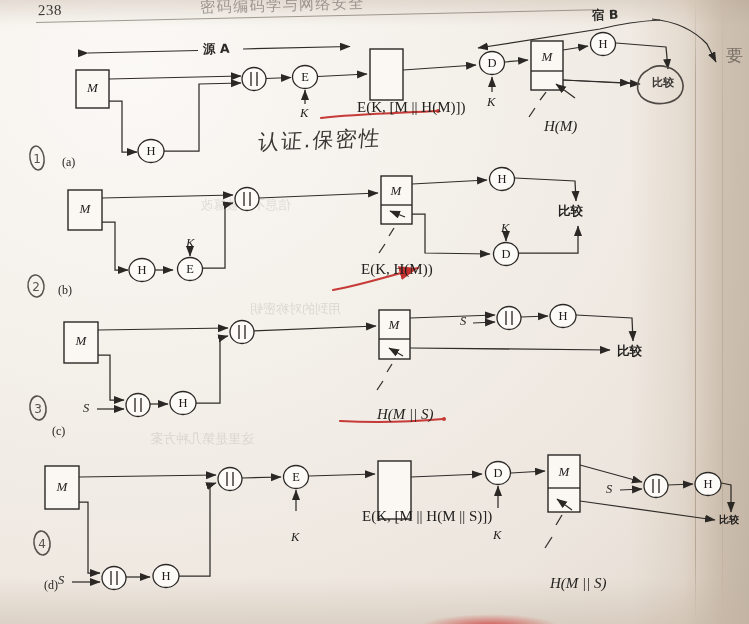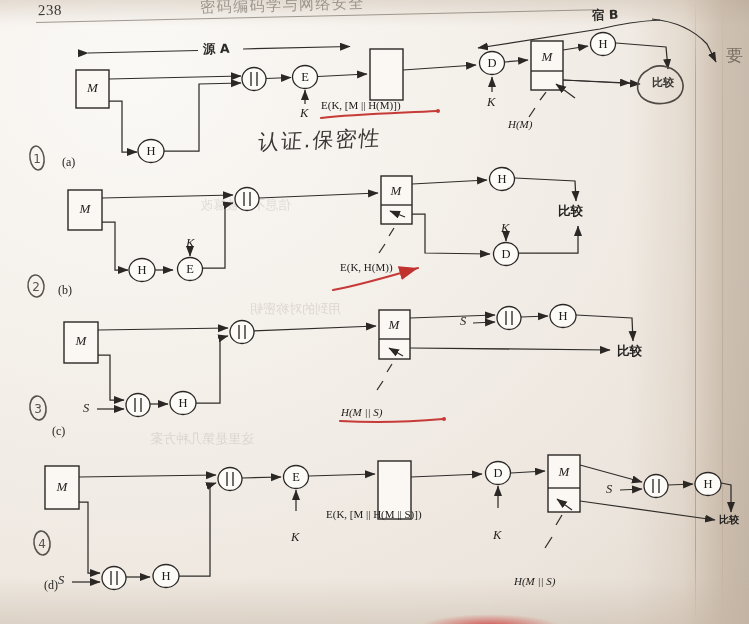--- a/index.html
+++ b/index.html
@@ -64,21 +64,21 @@
   }
   .margin-char{
     position:absolute;right:6px;top:44px;
     font-size:17px;color:#5f584f;opacity:.75;
     font-family:"DejaVu Sans",sans-serif;
   }
   
   svg#diagrams{position:absolute;left:0;top:0;width:749px;height:624px;}
   
   .lbl{position:absolute;white-space:nowrap;color:#262422;}
-  .formula{font-family:"Liberation Serif",serif;font-size:11px;color:#23211f;}
+  .formula{font-family:"Liberation Serif",serif;font-size:15px;color:#23211f;margin-left:36px;}
   .cn{font-family:Liberation Serif, serif;font-size:12.5px;color:#23211f;font-weight:600;}
   .caption{font-family:"Liberation Serif",serif;font-size:12px;color:#201e1c;}
   .ital{font-style:italic;}
   .srclabel{font-family:"DejaVu Sans",sans-serif;font-size:12.5px;font-weight:700;color:#2c2a27;}
   .keylbl{font-family:"Liberation Serif",serif;font-style:italic;font-size:12.5px;color:#201e1c;}
   .hw-note{
     position:absolute;left:258px;top:126px;
     font-family:"DejaVu Sans",sans-serif;font-size:21px;color:#2b2926;
     transform:rotate(-2deg) skewX(-7deg);
     letter-spacing:2px;
@@ -360,21 +360,21 @@
   <div class="lbl keylbl" style="left:487px;top:95px;">K</div>
   <div class="lbl formula" style="left:321px;top:99px;">E(K, [M || H(M)])</div>
   <div class="lbl formula ital" style="left:508px;top:118px;">H(M)</div>
   <div class="lbl cn" style="left:652px;top:75px;font-size:11px;color:#3a3733;">比较</div>
   <div class="lbl caption" style="left:62px;top:155px;">(a)</div>
 
   <div class="hw-note">认证.保密性</div>
 
   <div class="lbl keylbl" style="left:186px;top:236px;">K</div>
   <div class="lbl keylbl" style="left:501px;top:221px;">K</div>
-  <div class="lbl formula" style="left:340px;top:261px;">E(K, H(M))</div>
+  <div class="lbl formula" style="left:325px;top:261px;">E(K, H(M))</div>
   <div class="lbl cn" style="left:558px;top:203px;">比较</div>
   <div class="lbl caption" style="left:58px;top:283px;">(b)</div>
 
   <div class="lbl keylbl" style="left:83px;top:401px;">S</div>
   <div class="lbl keylbl" style="left:460px;top:314px;">S</div>
   <div class="lbl formula ital" style="left:341px;top:406px;">H(M || S)</div>
   <div class="lbl cn" style="left:617px;top:343px;">比较</div>
   <div class="lbl caption" style="left:52px;top:424px;">(c)</div>
 
   <div class="lbl keylbl" style="left:291px;top:530px;">K</div>

